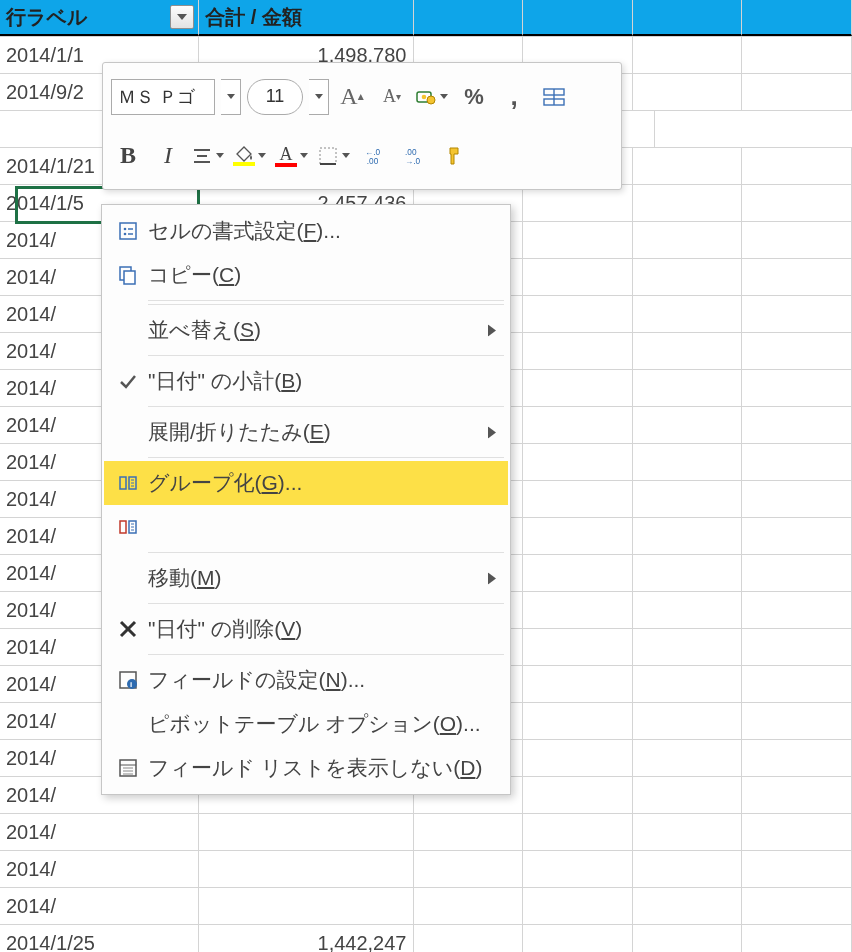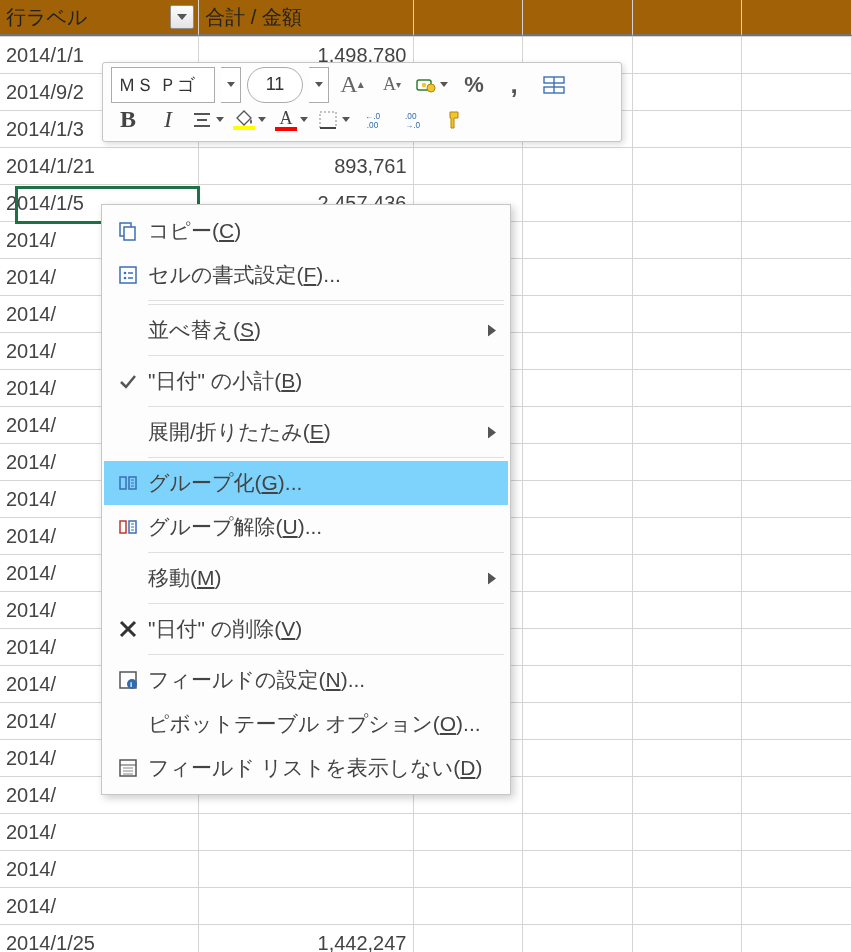--- a/index.html
+++ b/index.html
@@ -32,24 +32,24 @@
     align-items: center;
     white-space: nowrap;
     overflow: hidden;
   }
   .colA { width: 200px; }
   .colB { width: 215px; justify-content: flex-end; }
   .colC, .colD, .colE, .colF { width: 110px; }
 
   
   .hdr .cell {
-    background: #a16207;
-    font-weight: normal;
+    background: #0ea5e9;
+    font-weight: bold;
     color: #222;
-    border-bottom: 2px solid #737373;
+    border-bottom: 2px solid #000000;
   }
   .hdr .colA { position: relative; }
   .filter-btn {
     position: absolute;
     right: 4px; top: 50%;
     transform: translateY(-50%);
     width: 24px; height: 24px;
     background: linear-gradient(#fdfdfd,#e3e3e3);
     border: 1px solid #8f8f8f;
     border-radius: 2px;
@@ -63,21 +63,21 @@
     left: 15px; top: 186px;
     width: 185px; height: 38px;
     border: 3px solid #1e7145;
     pointer-events: none;
   }
 
   
   .mini-toolbar {
     position: absolute;
     left: 102px; top: 62px;
-    width: 520px; height: 80px;
+    width: 520px; height: 128px;
     background: #fdfdfd;
     border: 1px solid #c6c6c6;
     border-radius: 3px;
     box-shadow: 2px 2px 6px rgba(0,0,0,.15);
     display: flex; flex-direction: column;
     padding: 4px 8px;
   }
   .tb-row { display: flex; align-items: center; height: 50%; gap: 6px; }
   .tb-combo {
     height: 36px;
@@ -123,21 +123,21 @@
     padding: 4px 2px;
   }
   .ctx-item {
     display: flex;
     align-items: center;
     height: 44px;
     padding: 0 10px 0 4px;
     position: relative;
     color:#444;
   }
-  .ctx-item.hover { background: #7dd3fc; }
+  .ctx-item.hover { background: #fde047; }
   .ctx-icon {
     width: 40px; height: 100%;
     display:flex;align-items:center;justify-content:center;
     flex-shrink: 0;
   }
   .ctx-icon svg{width:22px;height:22px;}
   .ctx-label { flex: 1; font-size: 21px; }
   .ctx-label u{text-decoration:underline;}
   .ctx-sub {
     position: absolute; right: 12px; top: 50%; transform: translateY(-50%);
@@ -181,21 +181,20 @@
       </div>
       <div class="row">
         <div class="cell colA">2014/9/2</div>
         <div class="cell colB"></div>
         <div class="cell colC"></div>
         <div class="cell colD"></div>
         <div class="cell colE"></div>
         <div class="cell colF"></div>
       </div>
       <div class="row">
-        <div class="cell colA">2014/1/3</div>
         <div class="cell colB"></div>
         <div class="cell colC"></div>
         <div class="cell colD"></div>
         <div class="cell colE"></div>
         <div class="cell colF"></div>
       </div>
       <div class="row">
         <div class="cell colA">2014/1/21</div>
         <div class="cell colB">893,761</div>
         <div class="cell colC"></div>
@@ -487,40 +486,40 @@
       </svg>
     </div>
   </div>
 </div>
 
 <div class="ctx">
 
   <div class="ctx-item">
     <div class="ctx-icon">
         <svg viewBox="0 0 22 22">
-          <rect x="3" y="3" width="11" height="13" fill="none" stroke="#3b6fb5" stroke-width="1.5"></rect>
-          <rect x="7" y="7" width="11" height="13" fill="#fff" stroke="#3b6fb5" stroke-width="1.5"></rect>
-        </svg>
-      </div>
-    <span class="ctx-label">コピー(<u>C</u>)</span>
-  </div>
-
-  <div class="ctx-item">
-    <div class="ctx-icon">
-        <svg viewBox="0 0 22 22">
           <rect x="3" y="3" width="16" height="16" fill="none" stroke="#3b6fb5" stroke-width="1.5"></rect>
           <circle cx="8" cy="9" r="1.3" fill="#3b6fb5"></circle>
           <circle cx="8" cy="14" r="1.3" fill="#3b6fb5"></circle>
           <line x1="11" y1="9" x2="16" y2="9" stroke="#3b6fb5" stroke-width="1.5"></line>
           <line x1="11" y1="14" x2="16" y2="14" stroke="#3b6fb5" stroke-width="1.5"></line>
         </svg>
       </div>
     <span class="ctx-label">セルの書式設定(<u>F</u>)...</span>
   </div>
 
+  <div class="ctx-item">
+    <div class="ctx-icon">
+        <svg viewBox="0 0 22 22">
+          <rect x="3" y="3" width="11" height="13" fill="none" stroke="#3b6fb5" stroke-width="1.5"></rect>
+          <rect x="7" y="7" width="11" height="13" fill="#fff" stroke="#3b6fb5" stroke-width="1.5"></rect>
+        </svg>
+      </div>
+    <span class="ctx-label">コピー(<u>C</u>)</span>
+  </div>
+
   <div class="ctx-sep"></div>
 
 
   <div class="ctx-sep"></div>
 
   <div class="ctx-item">
     <div class="ctx-icon"></div>
     <span class="ctx-label">並べ替え(<u>S</u>)</span>
     <span class="ctx-sub"><svg viewBox="0 0 8 12">
           <path d="M0 0 L8 6 L0 12 Z" fill="#555"></path>
@@ -567,21 +566,20 @@
   <div class="ctx-item">
     <div class="ctx-icon">
         <svg viewBox="0 0 22 22">
           <rect x="3" y="5" width="6" height="12" fill="none" stroke="#c0392b" stroke-width="1.5"></rect>
           <rect x="12" y="5" width="7" height="12" fill="none" stroke="#3b6fb5" stroke-width="1.5"></rect>
           <line x1="14" y1="8" x2="17" y2="8" stroke="#3b6fb5"></line>
           <line x1="14" y1="11" x2="17" y2="11" stroke="#3b6fb5"></line>
           <line x1="14" y1="14" x2="17" y2="14" stroke="#3b6fb5"></line>
         </svg>
       </div>
-    <span class="ctx-label">グループ解除(<u>U</u>)...</span>
   </div>
 
   <div class="ctx-sep"></div>
 
   <div class="ctx-item">
     <div class="ctx-icon"></div>
     <span class="ctx-label">移動(<u>M</u>)</span>
     <span class="ctx-sub"><svg viewBox="0 0 8 12">
           <path d="M0 0 L8 6 L0 12 Z" fill="#555"></path>
         </svg></span>

